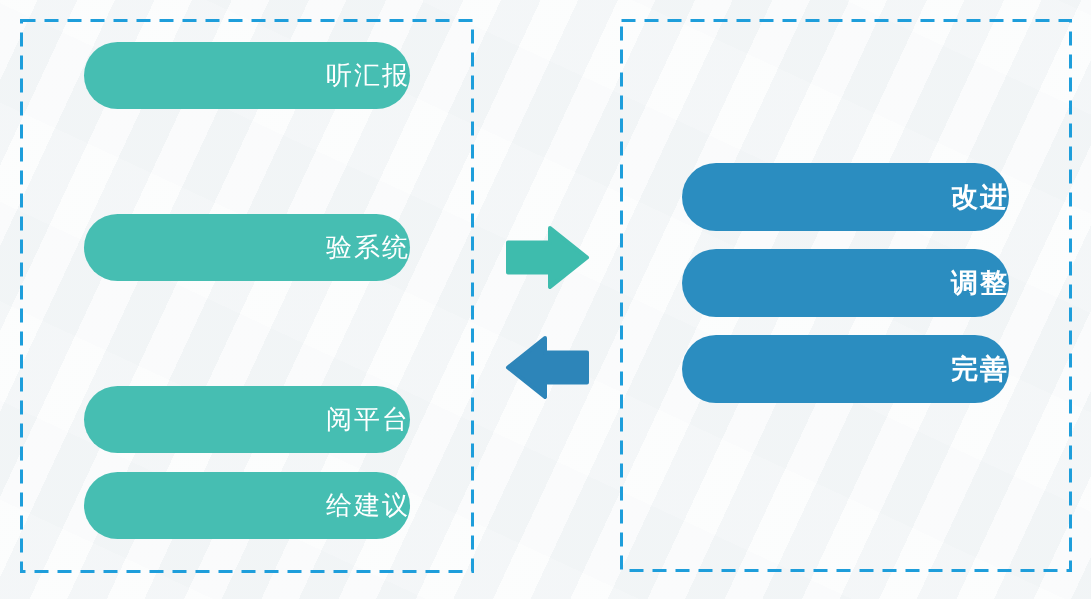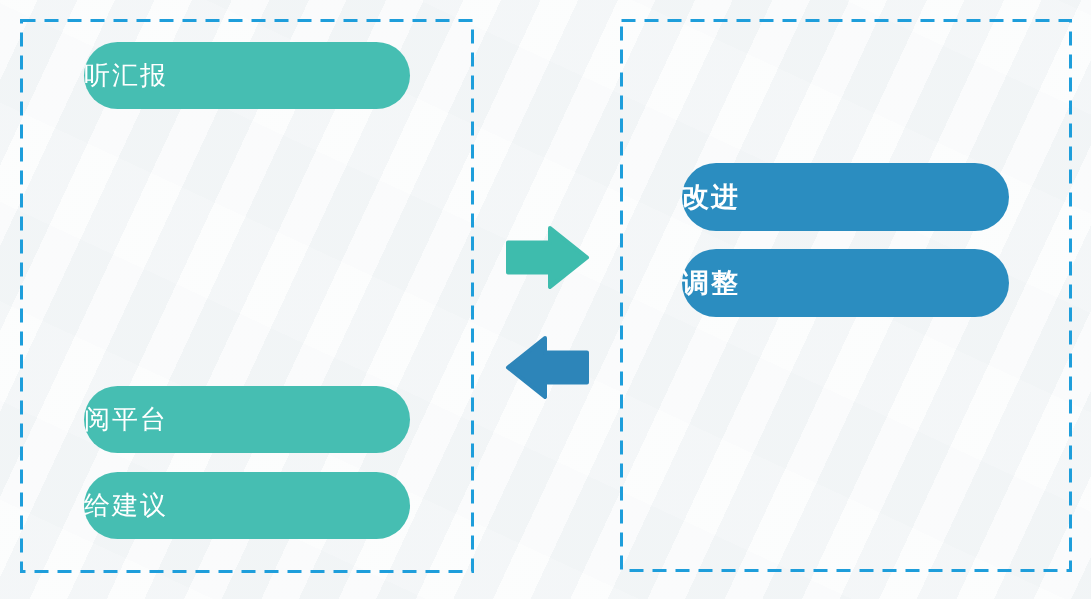--- a/index.html
+++ b/index.html
@@ -47,21 +47,21 @@
     stroke-width: 3;
     stroke-dasharray: 14 9;
   }
   .panel-left { left: 20px; top: 19px; width: 454px; height: 554px; }
   .panel-right { left: 620px; top: 19px; width: 452px; height: 553px; }
 
   .pill {
     position: absolute;
     display: flex;
     align-items: center;
-    justify-content: flex-start;
+    justify-content: flex-end;
     color: var(--pill-text);
     letter-spacing: 2px;
   }
   .pill-teal {
     left: 64px;
     width: 326px;
     height: 67px;
     border-radius: 34px;
     background: var(--teal);
     font-size: 26px;
@@ -97,20 +97,23 @@
 
 <div class="canvas">
 
   <div class="panel panel-left">
     <svg class="panel-border" viewBox="0 0 454 554" preserveAspectRatio="none">
       <rect x="1.5" y="1.5" width="451" height="551"></rect>
     </svg>
     <div class="pill pill-teal" style="top:23px">
         <span>听汇报</span>
       </div>
+    <div class="pill pill-teal" style="top:195px">
+        <span>验系统</span>
+      </div>
     <div class="pill pill-teal" style="top:367px">
         <span>阅平台</span>
       </div>
     <div class="pill pill-teal" style="top:453px">
         <span>给建议</span>
       </div>
   </div>
 
   <div class="arrow arrow-right-pos">
     <svg viewBox="0 0 85 65">
@@ -126,15 +129,18 @@
   <div class="panel panel-right">
     <svg class="panel-border" viewBox="0 0 452 553" preserveAspectRatio="none">
       <rect x="1.5" y="1.5" width="449" height="550"></rect>
     </svg>
     <div class="pill pill-blue" style="top:144px">
         <span>改进</span>
       </div>
     <div class="pill pill-blue" style="top:230px">
         <span>调整</span>
       </div>
+    <div class="pill pill-blue" style="top:316px">
+        <span>完善</span>
+      </div>
   </div>
 
 </div>
 
 </body></html>

